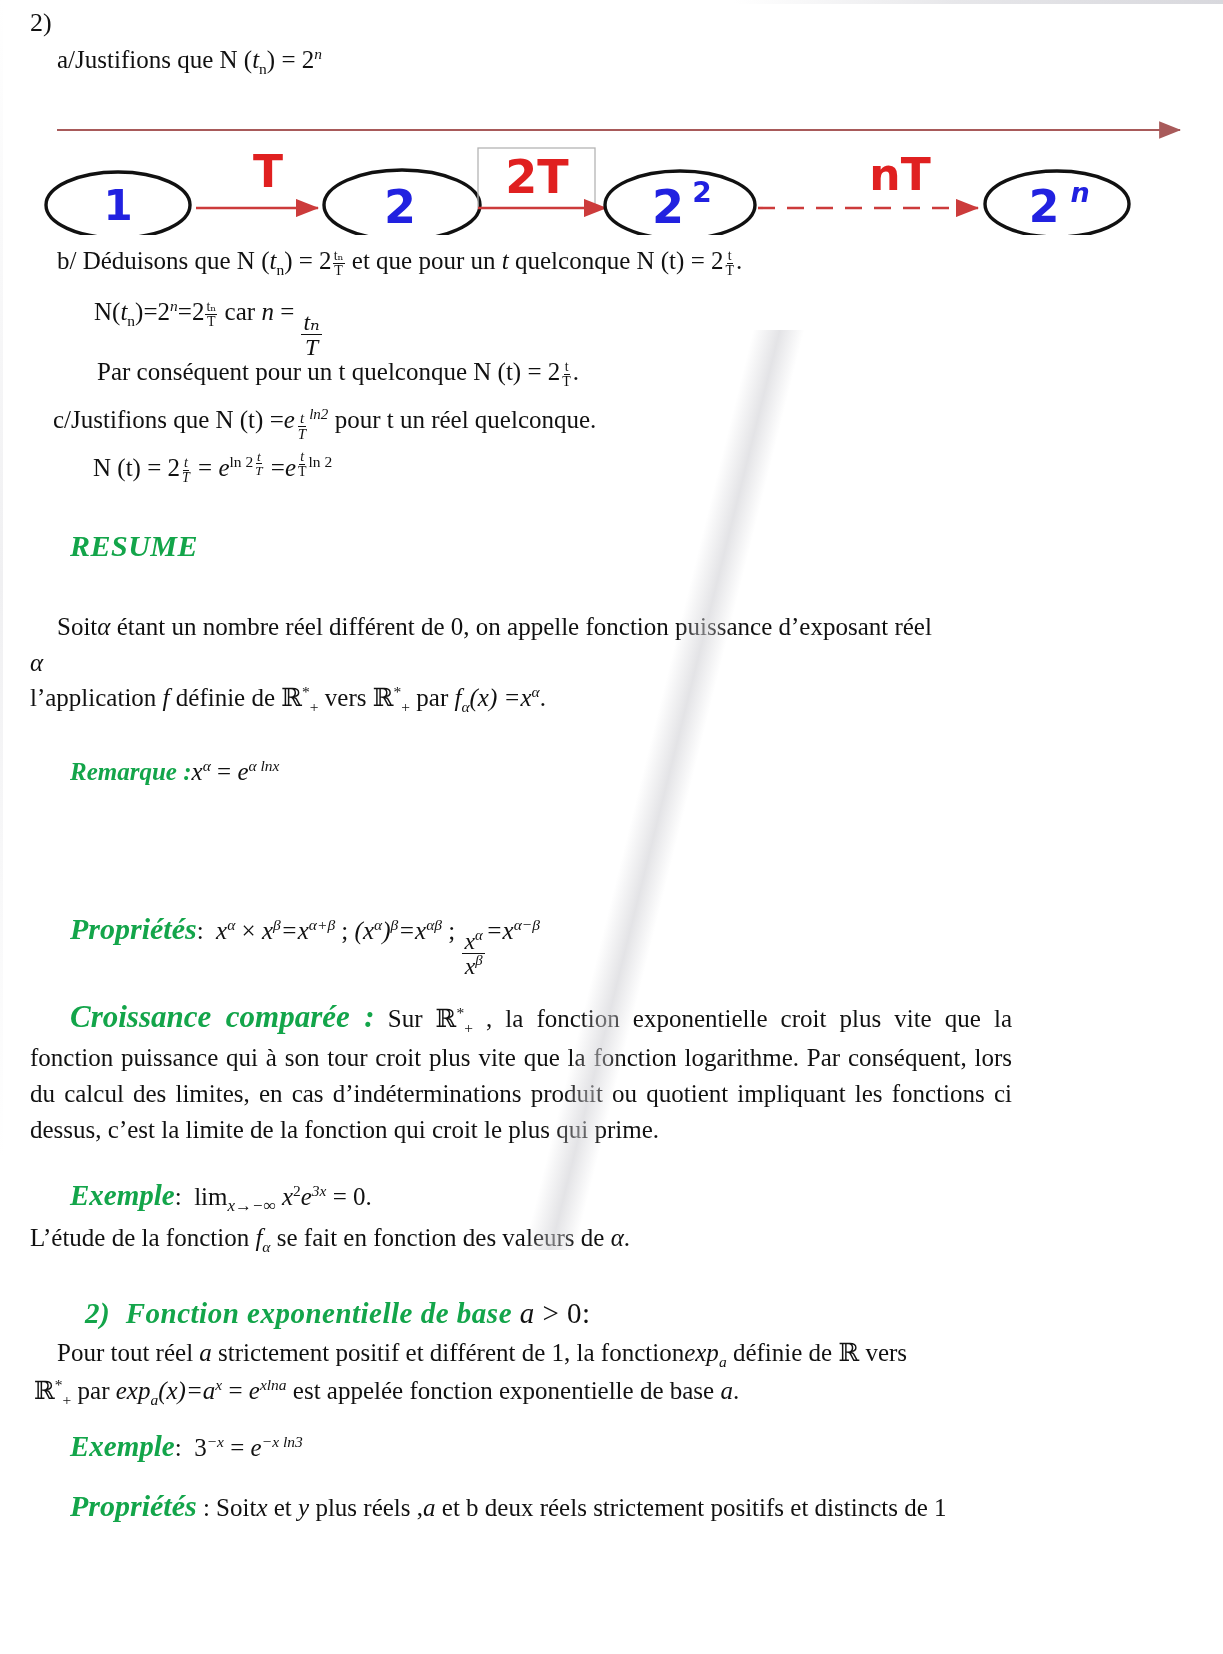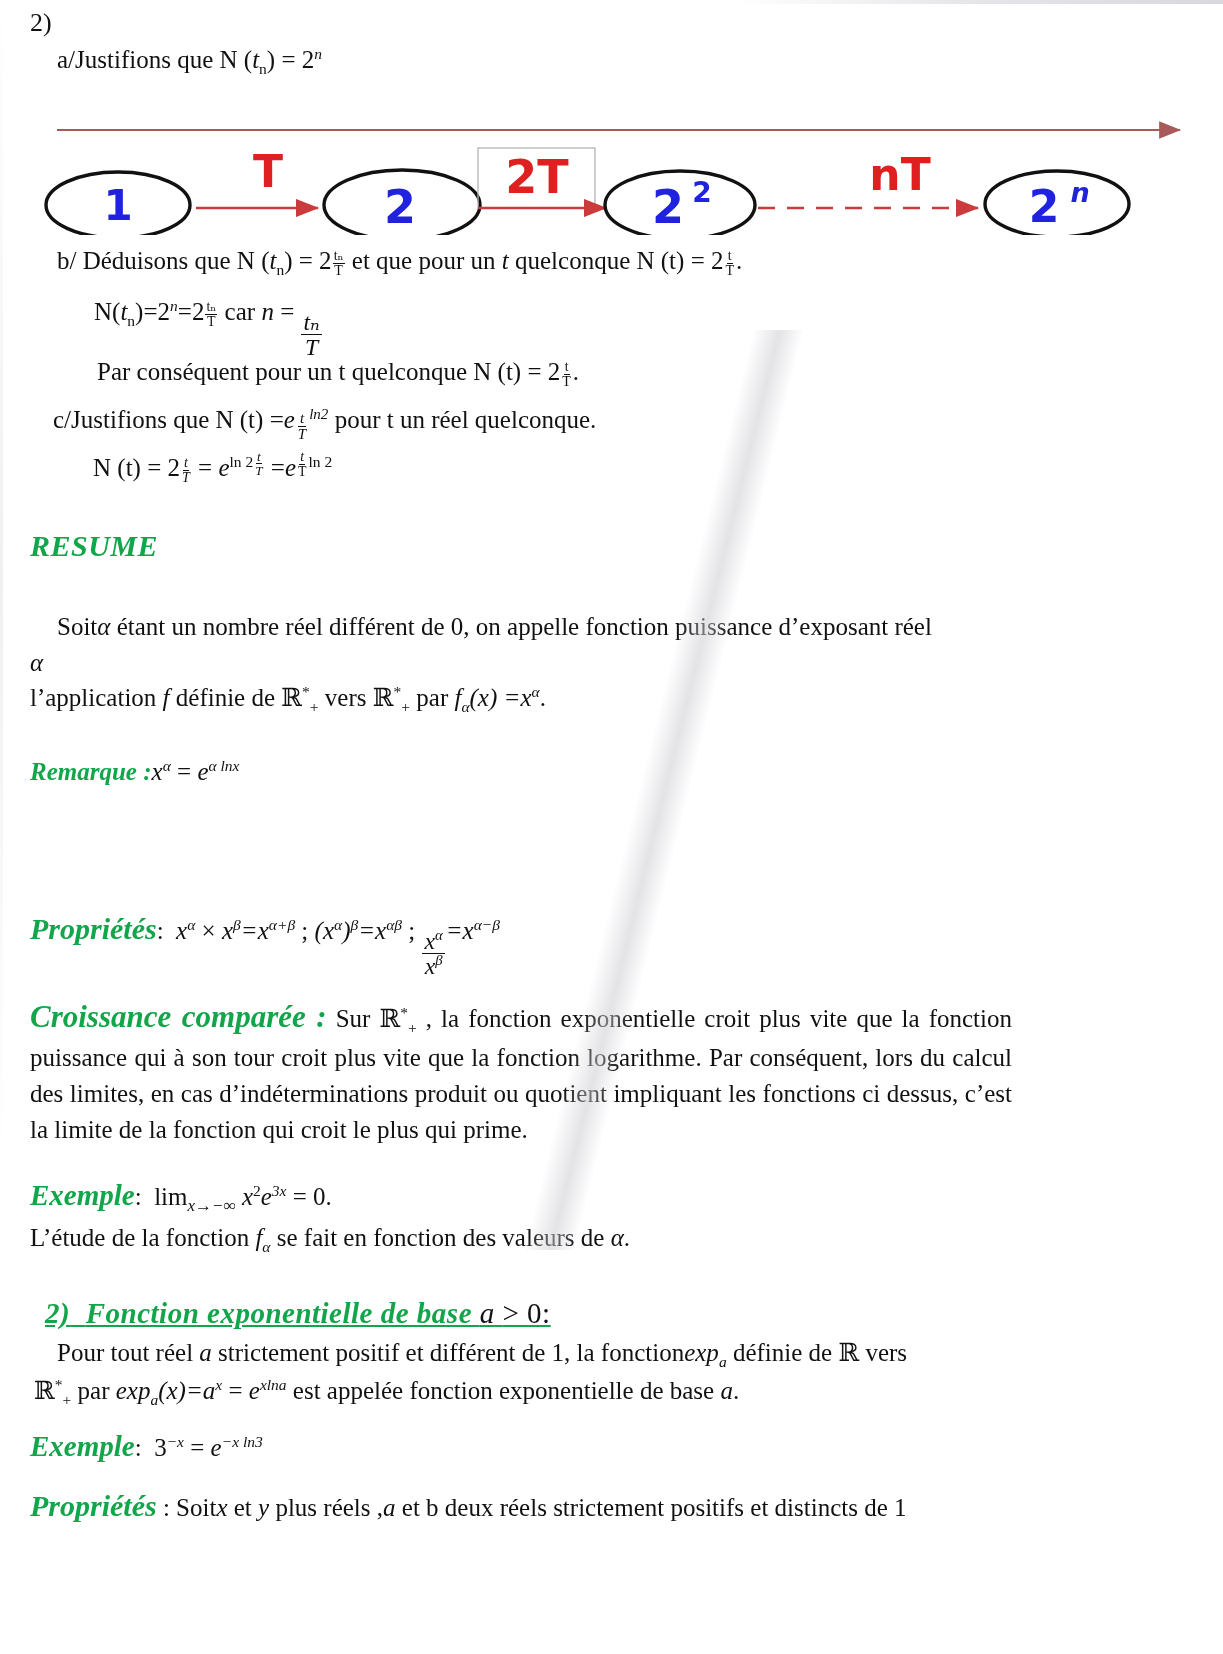--- a/index.html
+++ b/index.html
@@ -50,20 +50,21 @@
     font-size: 25px;
     line-height: 1.45;
     text-align: justify;
     white-space: normal;
   }
   .grn {
     color: #13a54a;
     font-family: "Liberation Serif", "DejaVu Serif", serif;
     font-style: italic;
     font-weight: bold;
+    margin-left: 40px;
   }
   .grn-head { font-size: 29px; letter-spacing: 0.5px; }
   i.mi { font-style: italic; }
 
   
   .sup {
     font-size: 0.62em;
     vertical-align: super;
     line-height: 0;
   }
@@ -256,21 +257,21 @@
   </div>
 
   <div class="tx body-text" style="left:30px; top:1177px;">
     <span class="grn" style="font-size:29px;">Exemple</span><span>: </span>&nbsp;<span>lim</span><span class="sub" style="font-size:0.68em;"><i class="mi">x→−∞</i></span><i class="mi"> x</i><span class="sup">2</span><i class="mi">e</i><span class="sup"><i class="mi">3x</i></span><span> = 0.</span>
   </div>
 
   <div class="tx body-text" style="left:30px; top:1222px;">
     <span>L’étude  de la fonction </span><i class="mi">f</i><span class="sub"><i class="mi">α</i></span><span> se fait en fonction des valeurs de </span><i class="mi">α</i><span>.</span>
   </div>
 
-  <div class="tx grn grn-head" style="left:45px; top:1295px;text-decoration:underline;">
+  <div class="tx grn grn-head" style="left:45px; top:1295px;">
     <span>2)</span>&nbsp;&nbsp;<span>Fonction exponentielle de base</span>&nbsp;<span style="color:#111;font-style:italic;font-weight:normal;">a</span>&nbsp;<span style="color:#111;font-style:normal;font-weight:normal;">&gt; 0:</span>
   </div>
 
   <div class="tx body-text" style="left:57px; top:1337px;">
     <span>Pour tout réel </span><i class="mi">a</i><span> strictement positif et différent de 1, la fonction</span><i class="mi">exp</i><span class="sub"><i class="mi">a</i></span><span> définie de </span><span class="rstar">ℝ</span><span> vers</span>
   </div>
 
   <div class="tx body-text" style="left:34px; top:1375px;">
     <span class="rstar">ℝ</span><span class="sup">*</span><span class="sub">+</span><span> par </span><i class="mi">exp</i><span class="sub"><i class="mi">a</i></span><i class="mi">(x)=a</i><span class="sup"><i class="mi">x</i></span><span> = </span><i class="mi">e</i><span class="sup"><i class="mi">xlna</i></span><span> est appelée fonction exponentielle de base </span><i class="mi">a</i><span>.</span>
   </div>

